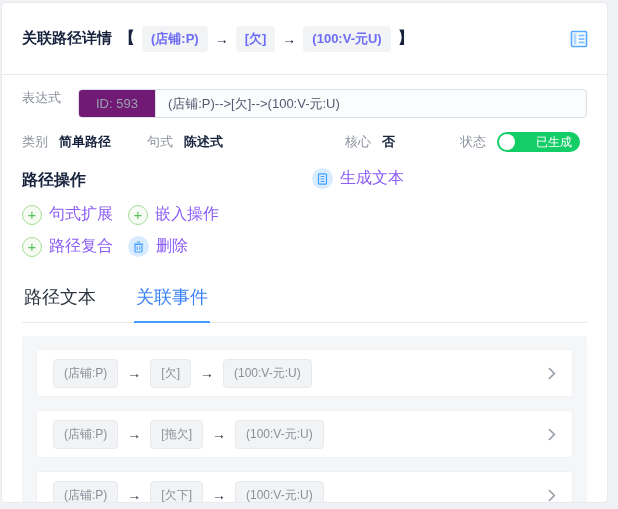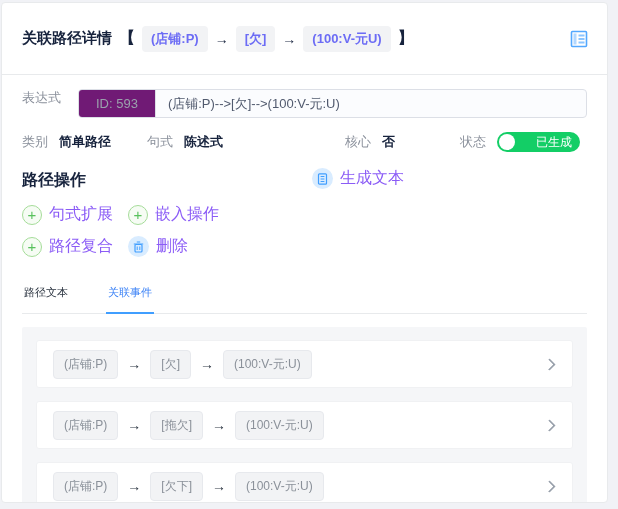--- a/index.html
+++ b/index.html
@@ -66,21 +66,21 @@
     justify-content:center; font-size:15px; line-height:1; flex-shrink:0;
     padding-bottom:1px;
   }
   .blue-circle {
     width:21px; height:21px; border-radius:50%; background:#d9ecff;
     display:flex; align-items:center; justify-content:center; flex-shrink:0;
   }
   .op-label { margin-left:7px; font-size:16px; color:#8b5cf6; }
   
   .tabs { margin-top:9px; border-bottom:1px solid #e8eaec; display:flex; }
-  .tab { font-size:11px; padding:8px 2px 12px; margin-right:36px; color:#2b3440; cursor:pointer; }
+  .tab { font-size:18px; padding:8px 2px 12px; margin-right:36px; color:#2b3440; cursor:pointer; }
   .tab.active { color:#3b82f6; border-bottom:2px solid #409eff; margin-bottom:-1px; }
   
   .event-list { background:#f5f6f8; padding:13px 14px; margin-top:13px; border-radius:2px; }
   .event-row {
     background:#fff; height:48px; display:flex; align-items:center;
     padding:0 18px 0 16px; margin-bottom:13px; border-radius:3px;
     border:1px solid #f0f1f3; cursor:pointer;
   }
   .event-row:last-child { margin-bottom:0; }
   .etag {

